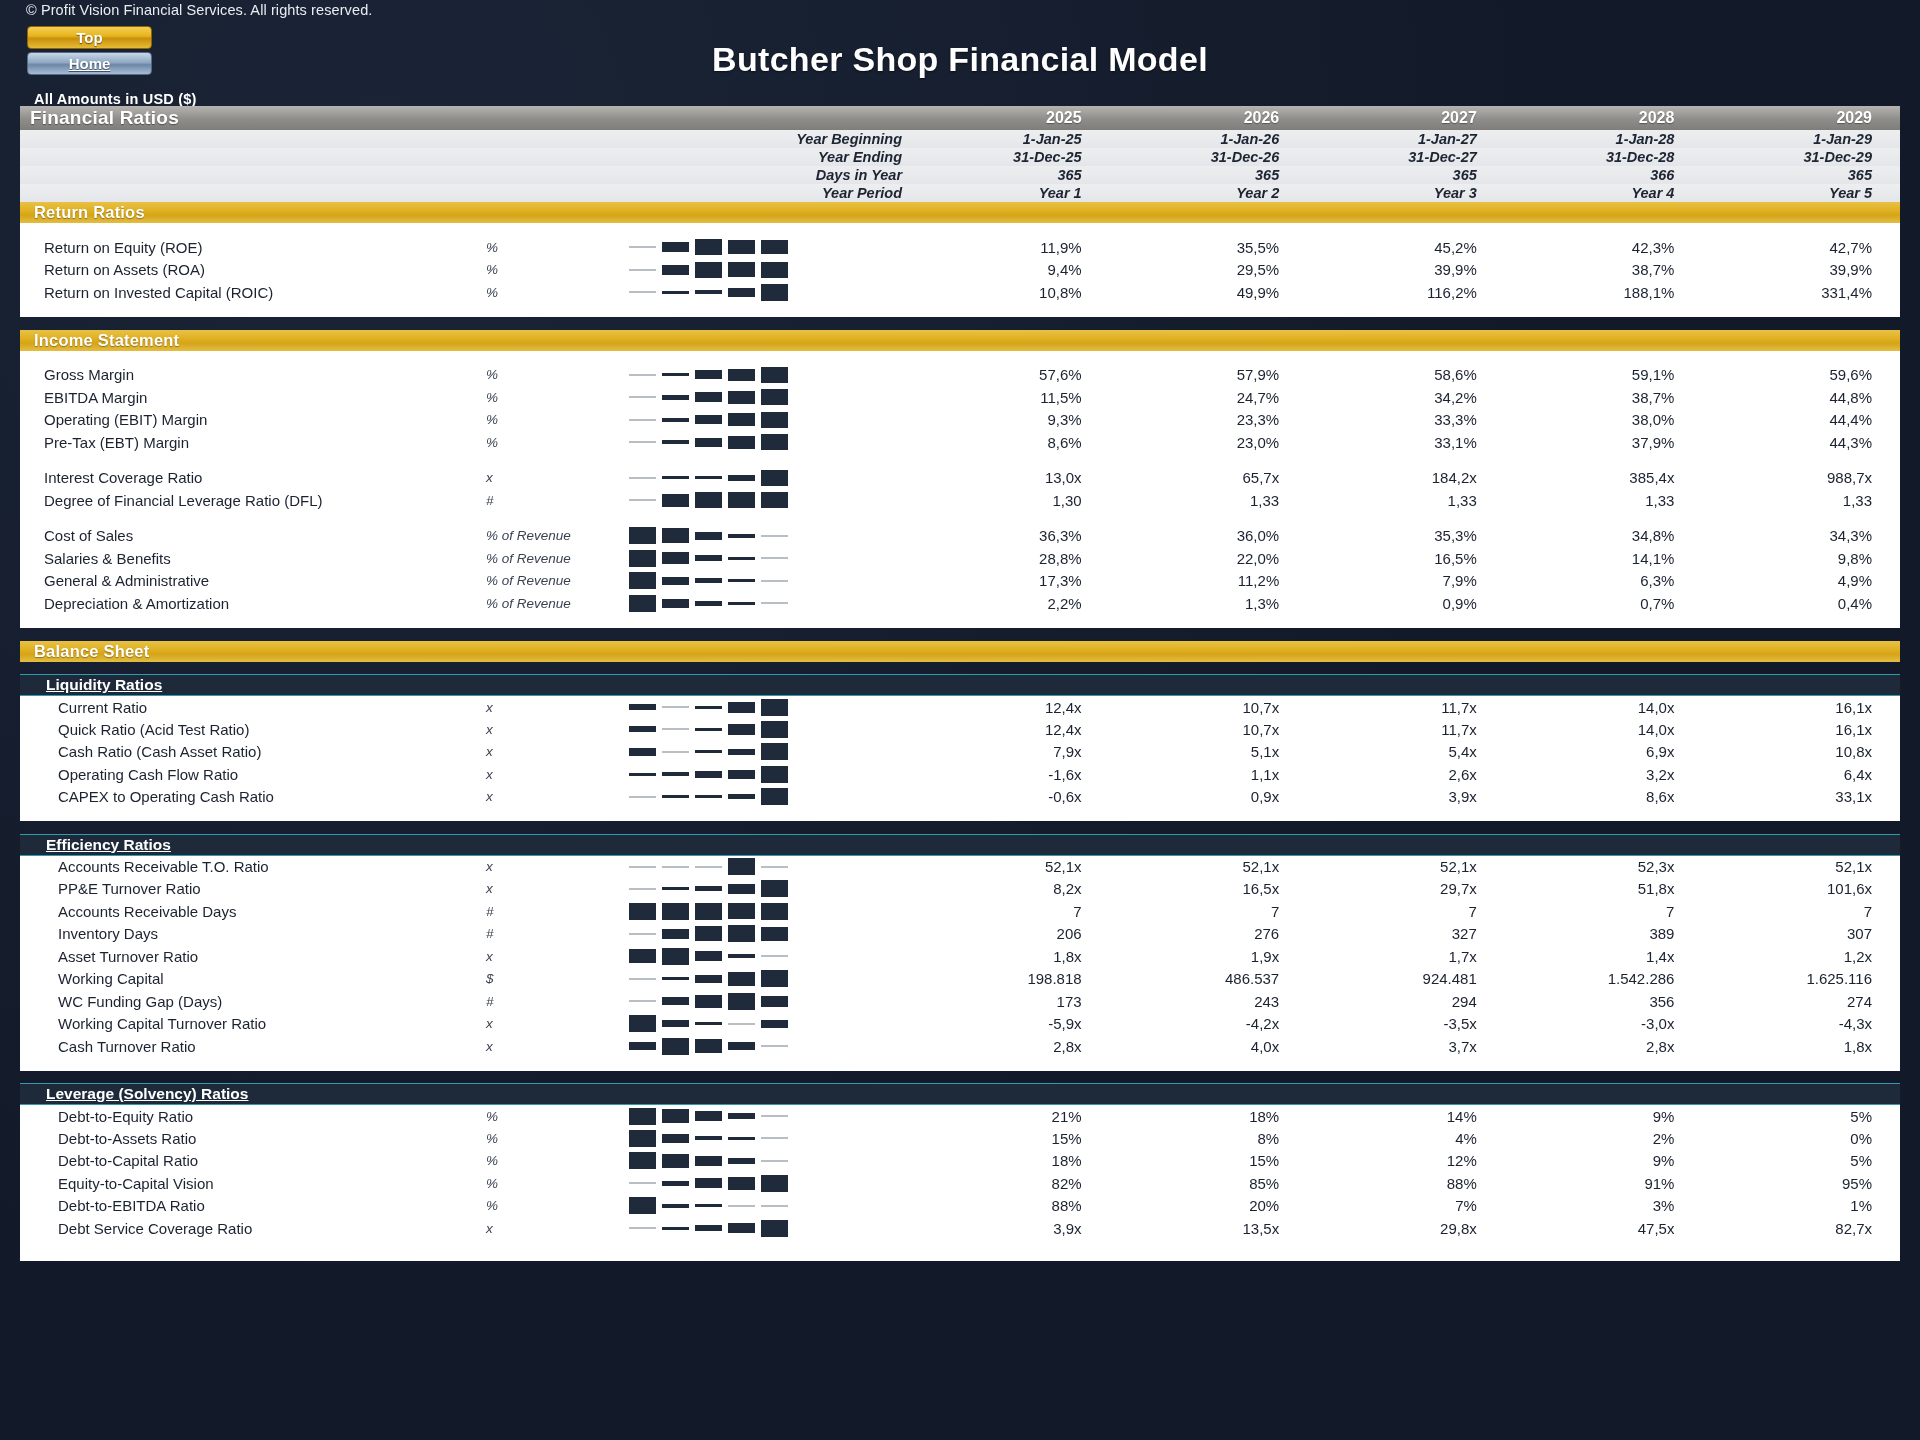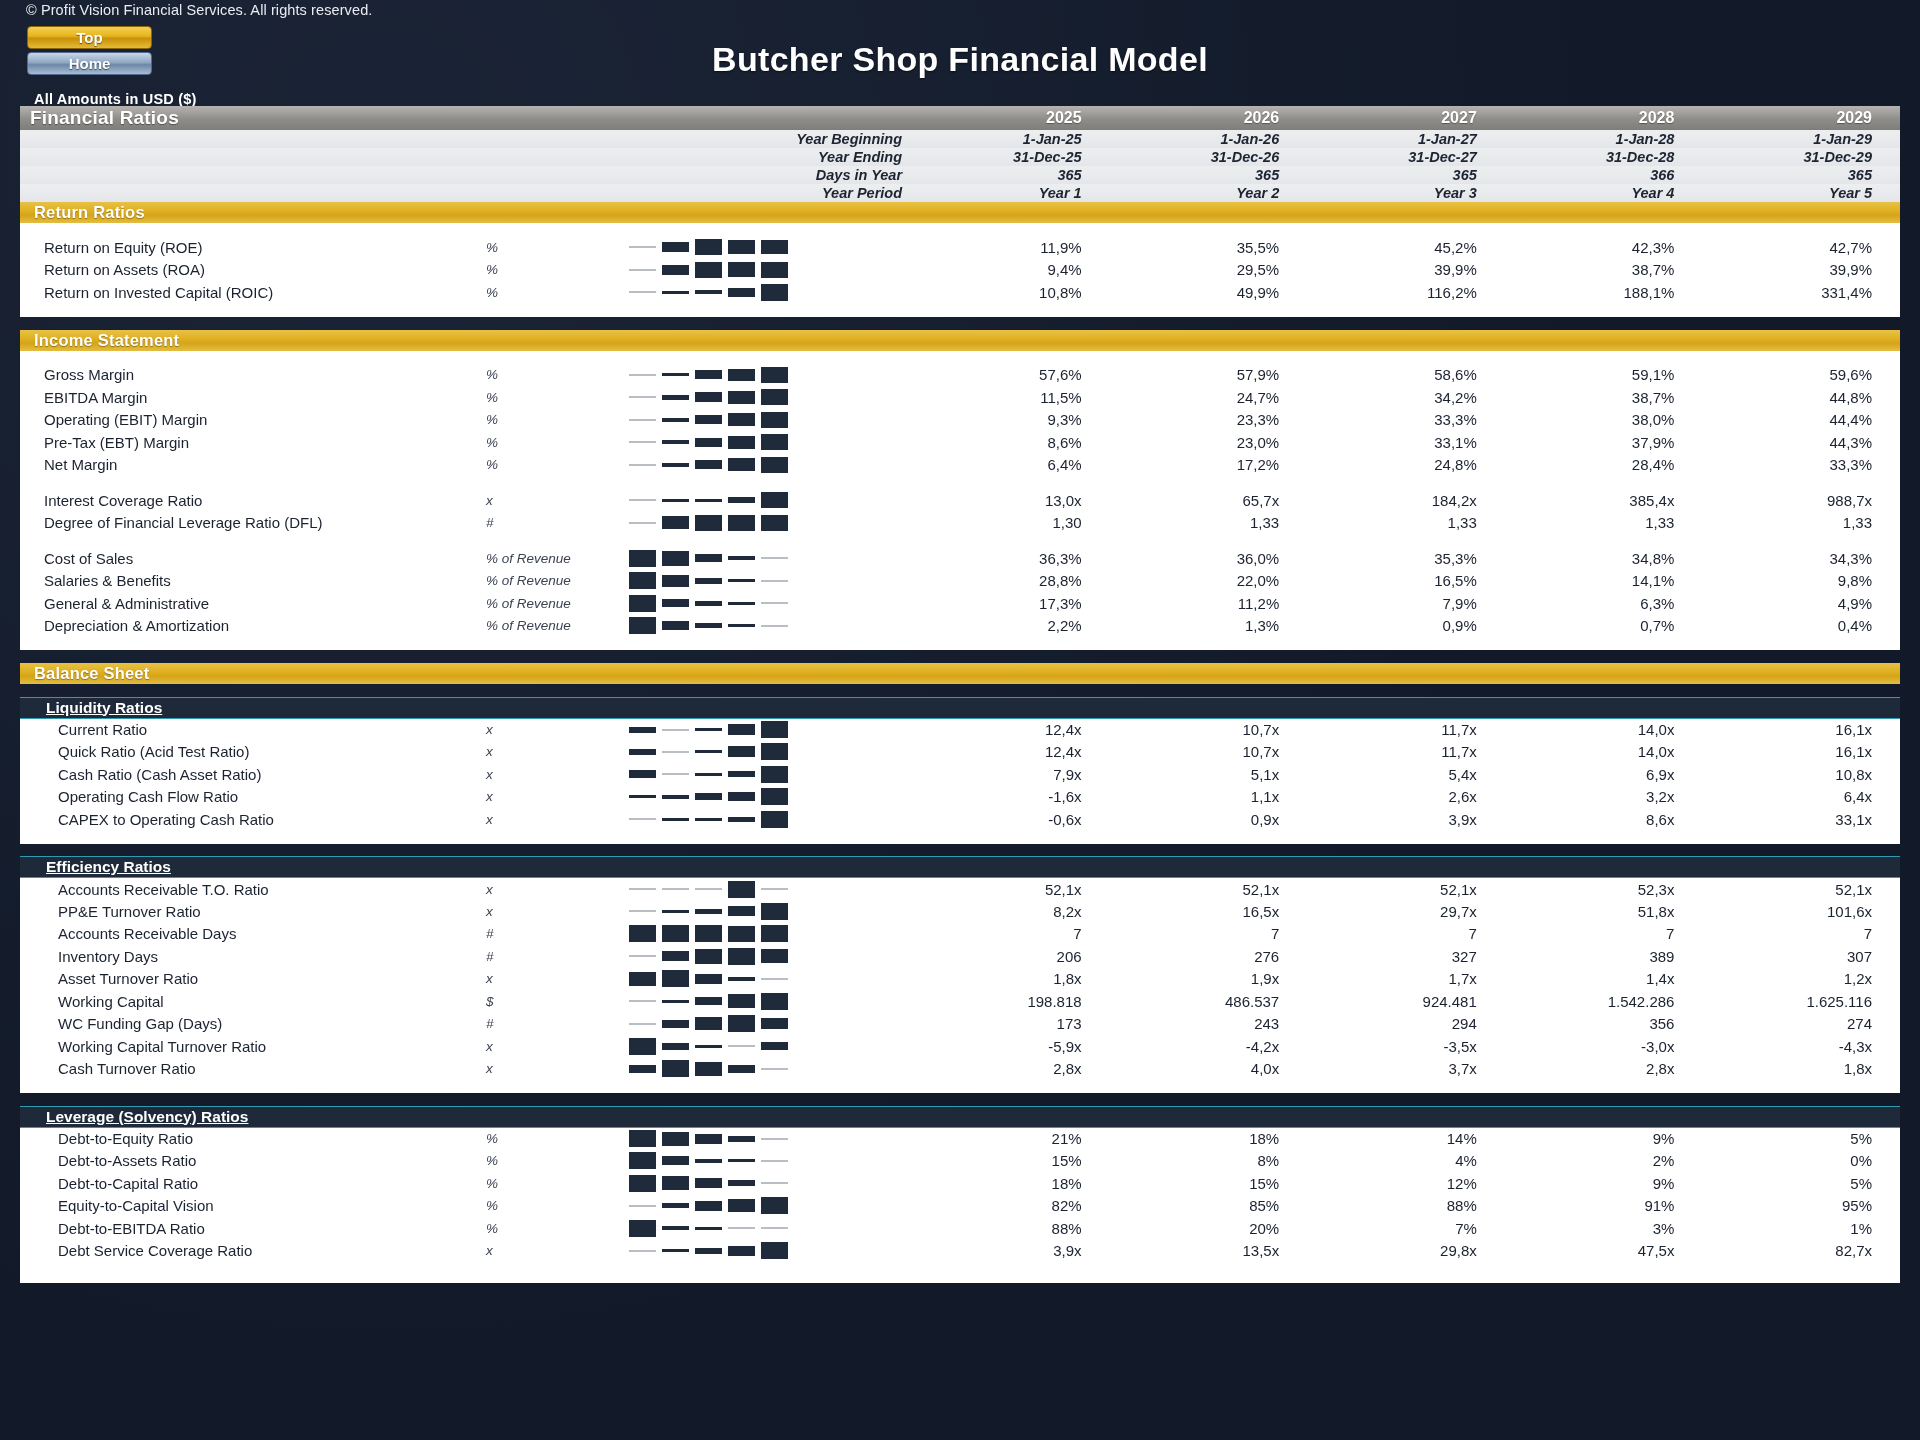--- a/index.html
+++ b/index.html
@@ -38,20 +38,21 @@
   }
   .navbtn.top {
     top: 26px;
     background: linear-gradient(180deg,#f3cf56 0%, #e8b51d 42%, #c9900c 55%, #e6bc34 100%);
     border-color: #8d6608;
   }
   .navbtn.home {
     top: 52px;
     background: linear-gradient(180deg,#c9d6e6 0%, #8fa8c4 45%, #6c87a8 56%, #a8bdd4 100%);
     border-color: #51698a;
+    text-decoration: underline;
   }
   .amounts {
     position: absolute; left: 34px; top: 91px;
     color: #ffffff; font-size: 14.5px; font-weight: bold;
     letter-spacing: .2px;
   }
 
   .title {
     position: absolute; left: 0; right: 0; top: 40px;
     text-align: center;
@@ -388,39 +389,20 @@
                 <div class="bar" style="height: 16px;"></div>
               </div>
             </td>
             <td></td>
             <td class="val">8,6%</td>
             <td class="val">23,0%</td>
             <td class="val">33,1%</td>
             <td class="val">37,9%</td>
             <td class="val">44,3%</td>
           </tr>
-          <tr class="row">
-            <td class="lbl">Net Margin</td>
-            <td class="unit">%</td>
-            <td class="spark">
-              <div class="spark-wrap">
-                <div class="bar zero"></div>
-                <div class="bar" style="height: 4px;"></div>
-                <div class="bar" style="height: 9px;"></div>
-                <div class="bar" style="height: 13px;"></div>
-                <div class="bar" style="height: 16px;"></div>
-              </div>
-            </td>
-            <td></td>
-            <td class="val">6,4%</td>
-            <td class="val">17,2%</td>
-            <td class="val">24,8%</td>
-            <td class="val">28,4%</td>
-            <td class="val">33,3%</td>
-          </tr>
           <tr class="spacer">
             <td colspan="9"></td>
           </tr>
           <tr class="row">
             <td class="lbl">Interest Coverage Ratio</td>
             <td class="unit">x</td>
             <td class="spark">
               <div class="spark-wrap">
                 <div class="bar zero"></div>
                 <div class="bar" style="height: 3px;"></div>

